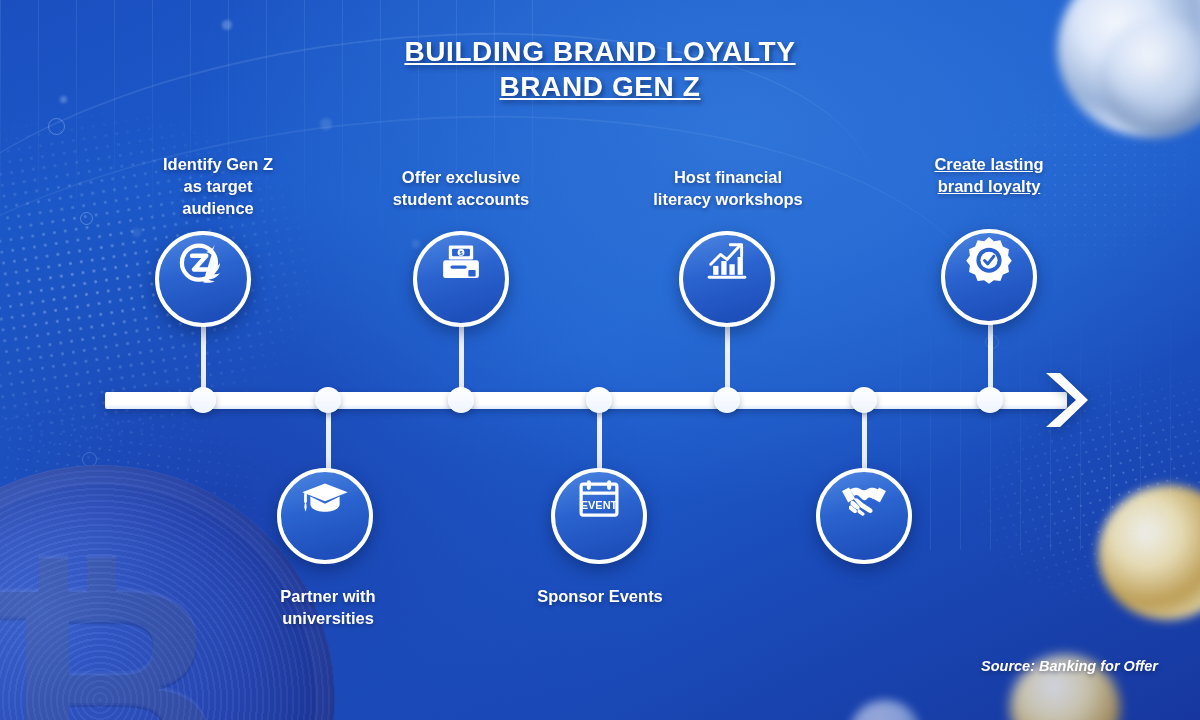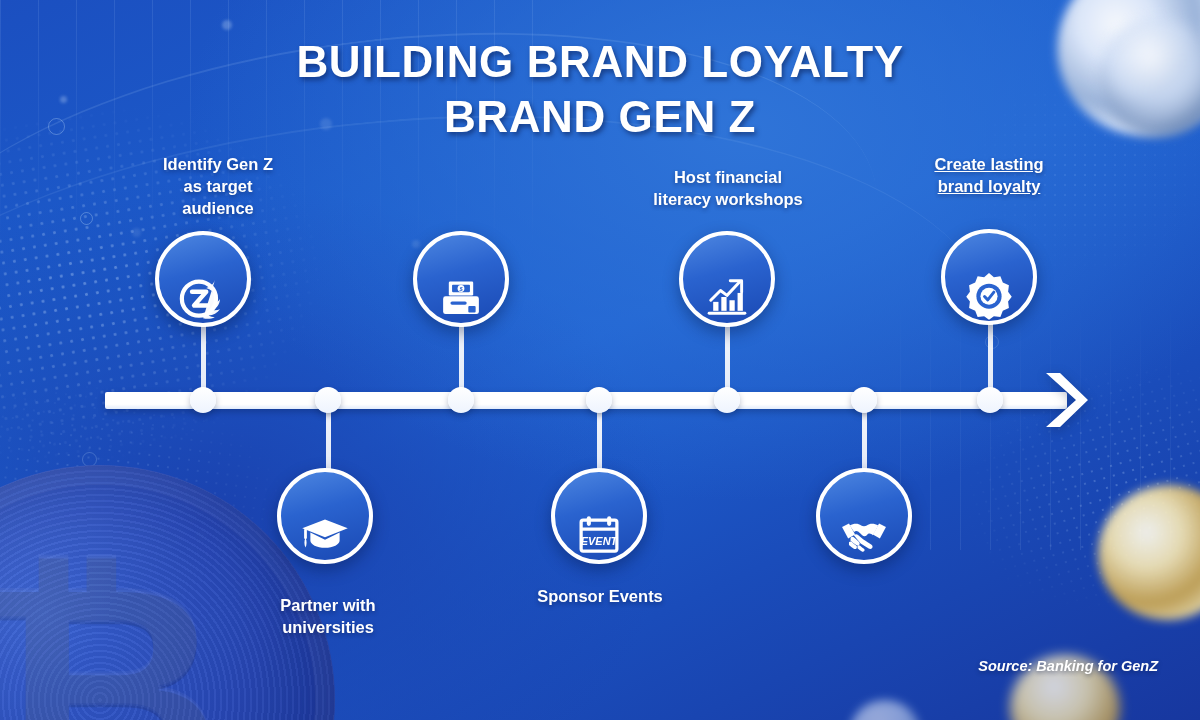--- a/index.html
+++ b/index.html
@@ -163,26 +163,27 @@
     width:70px; height:66px; border-radius:50%;
     background:radial-gradient(circle at 40% 32%, #ffffff 0%, #dfe9fa 40%, #8fa8ce 75%, #cfdcf2 100%);
     filter:blur(5px); opacity:.55;
   }
 
   
   .title {
     position:absolute; top:34px; left:0; right:0;
     text-align:center;
     color:#ffffff;
-    font-size:44px;
+    font-size:28px;
     font-weight:bold;
     letter-spacing:.6px;
     line-height:1.25;
     text-shadow:2px 3px 5px rgba(8,24,72,.55);
     z-index:6;
+    text-decoration:underline;
   }
   .title .l2 { display:block; }
 
   
   .timeline-axis {
     position:absolute;
     left:105px; top:392px;
     width:962px; height:17px;
     background:linear-gradient(180deg,#ffffff 0%,#ffffff 72%,#e3ecfb 100%);
     border-radius:2px;
@@ -214,24 +215,23 @@
     z-index:3;
   }
 
   
   .icon-circle {
     position:absolute;
     width:96px; height:96px;
     border-radius:50%;
     background:linear-gradient(165deg,#4d86e0 0%,#2a63cf 42%,#1a49b4 100%);
     border:4px solid #ffffff;
-    display:flex; align-items:flex-end; justify-content:center;
+    display:flex; align-items:flex-start; justify-content:center;
     box-shadow:0 6px 16px rgba(6,22,70,.40);
     z-index:6;
-    font-style:italic;
   }
   .icon-circle svg { width:52px; height:52px; display:block; }
 
   
   .step-label {
     position:absolute;
     color:#ffffff;
     font-size:16.5px;
     font-weight:bold;
     line-height:1.32;
@@ -326,23 +326,25 @@
   </div>
 
   <div class="icon-circle" style="left:277px; top:468px;">
     <svg viewBox="0 0 64 64">
       <path d="M32 14 4 25l28 11 28-11z" fill="#ffffff"></path>
       <path d="M14 30v10c0 5 8 9 18 9s18-4 18-9V30L32 39z" fill="#ffffff"></path>
       <path d="M8 27.2v9.5" stroke="#ffffff" stroke-width="3.4" stroke-linecap="round" fill="none"></path>
       <path d="M8 36.5c-1.8 3.5-1.8 8.5 0 12 1.8-3.5 1.8-8.5 0-12z" fill="#ffffff"></path>
     </svg>
   </div>
-  <div class="step-label" style="left:234px; top:586px; width:188px;margin-top:9px;">Partner with
+  <div class="step-label" style="left:234px; top:586px; width:188px;">Partner with
 universities</div>
 
+  <div class="step-label" style="left:365px; top:167px; width:192px;">Offer exclusive
+student accounts</div>
   <div class="icon-circle" style="left:413px; top:231px;">
     <svg viewBox="0 0 64 64">
       <rect x="17" y="13" width="30" height="17" rx="1.5" fill="#ffffff"></rect>
       <rect x="21" y="17" width="22" height="9" rx="1" fill="#2a63cf"></rect>
       <circle cx="32" cy="21.5" r="4.2" fill="#ffffff"></circle>
       <text x="32" y="24" font-size="7" font-weight="bold" text-anchor="middle" fill="#2a63cf" font-family="'Liberation Sans',sans-serif">$</text>
       <rect x="10" y="31" width="44" height="22" rx="3" fill="#ffffff"></rect>
       <rect x="19" y="37.5" width="20" height="4" rx="2" fill="#2a63cf"></rect>
       <rect x="41" y="43" width="9" height="8" rx="1.2" fill="#2a63cf"></rect>
     </svg>
@@ -389,15 +391,15 @@
 brand loyalty</div>
   <div class="icon-circle" style="left:941px; top:229px;">
     <svg viewBox="0 0 64 64">
       <path d="M32 5 L38 10 L46 9 L49 16.5 L56.5 20 L55.5 28 L60 34 L55.5 40 L56.5 48 L49 51.5 L46 59 L38 58 L32 62.5 L26 58 L18 59 L15 51.5 L7.5 48 L8.5 40 L4 34 L8.5 28 L7.5 20 L15 16.5 L18 9 L26 10 Z" fill="#ffffff"></path>
       <circle cx="32" cy="33.5" r="15.5" fill="#2a63cf"></circle>
       <circle cx="32" cy="33.5" r="10.5" fill="#ffffff"></circle>
       <path d="M26.5 33.8 L30.5 38 L38 28.5" fill="none" stroke="#2a63cf" stroke-width="3.6" stroke-linecap="round" stroke-linejoin="round"></path>
     </svg>
   </div>
 
-  <div class="source">Source: Banking for GenZ</div>
+  <div class="source">Source: Banking for Offer</div>
 
 </div>
 
 </body></html>

